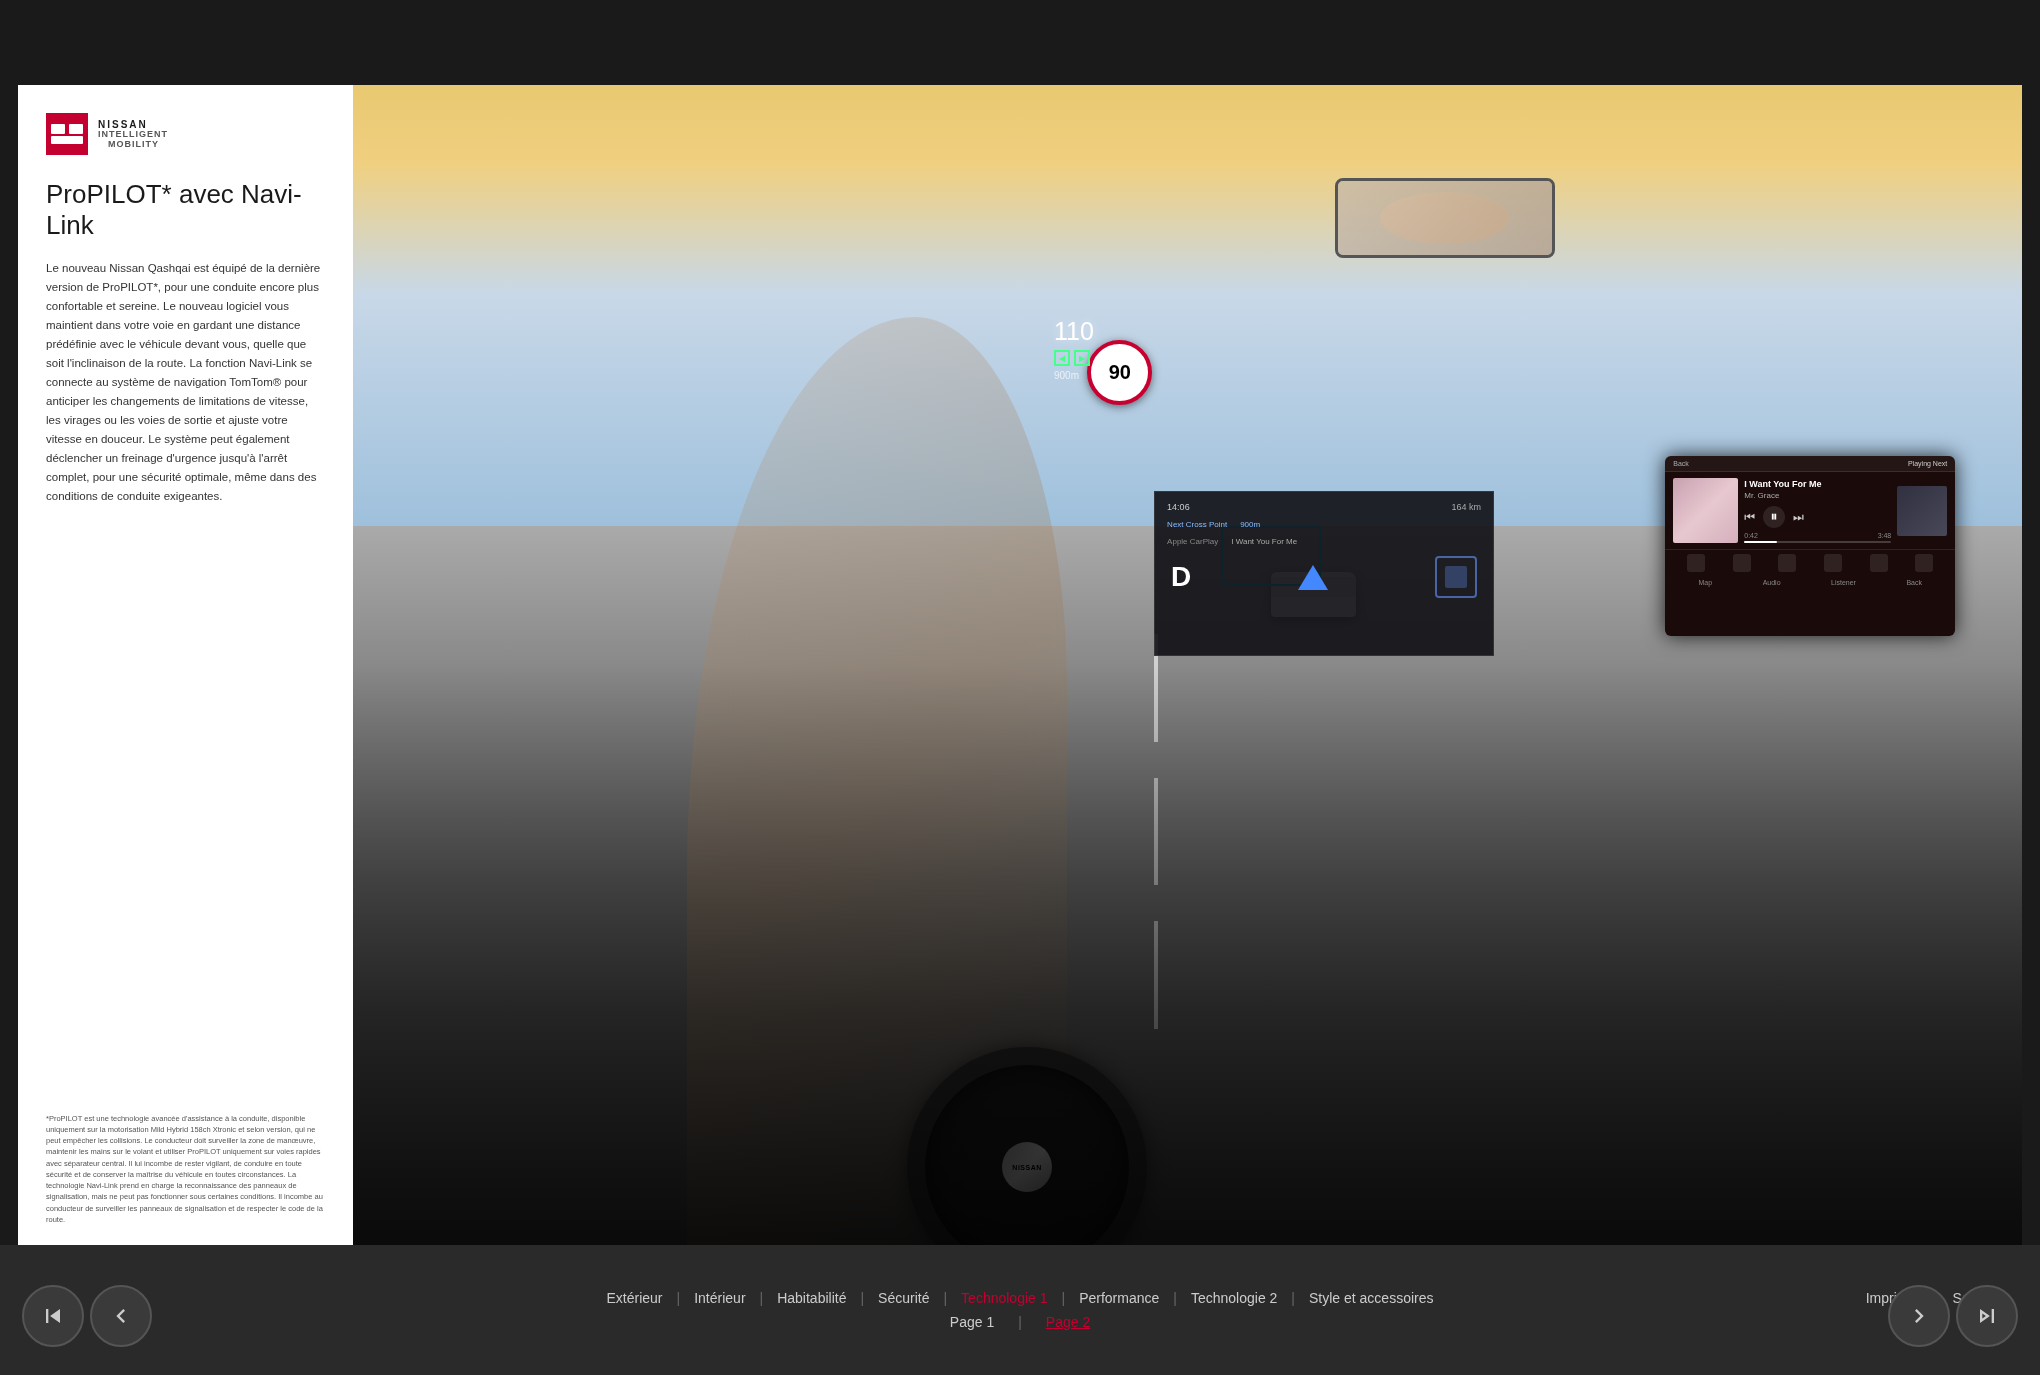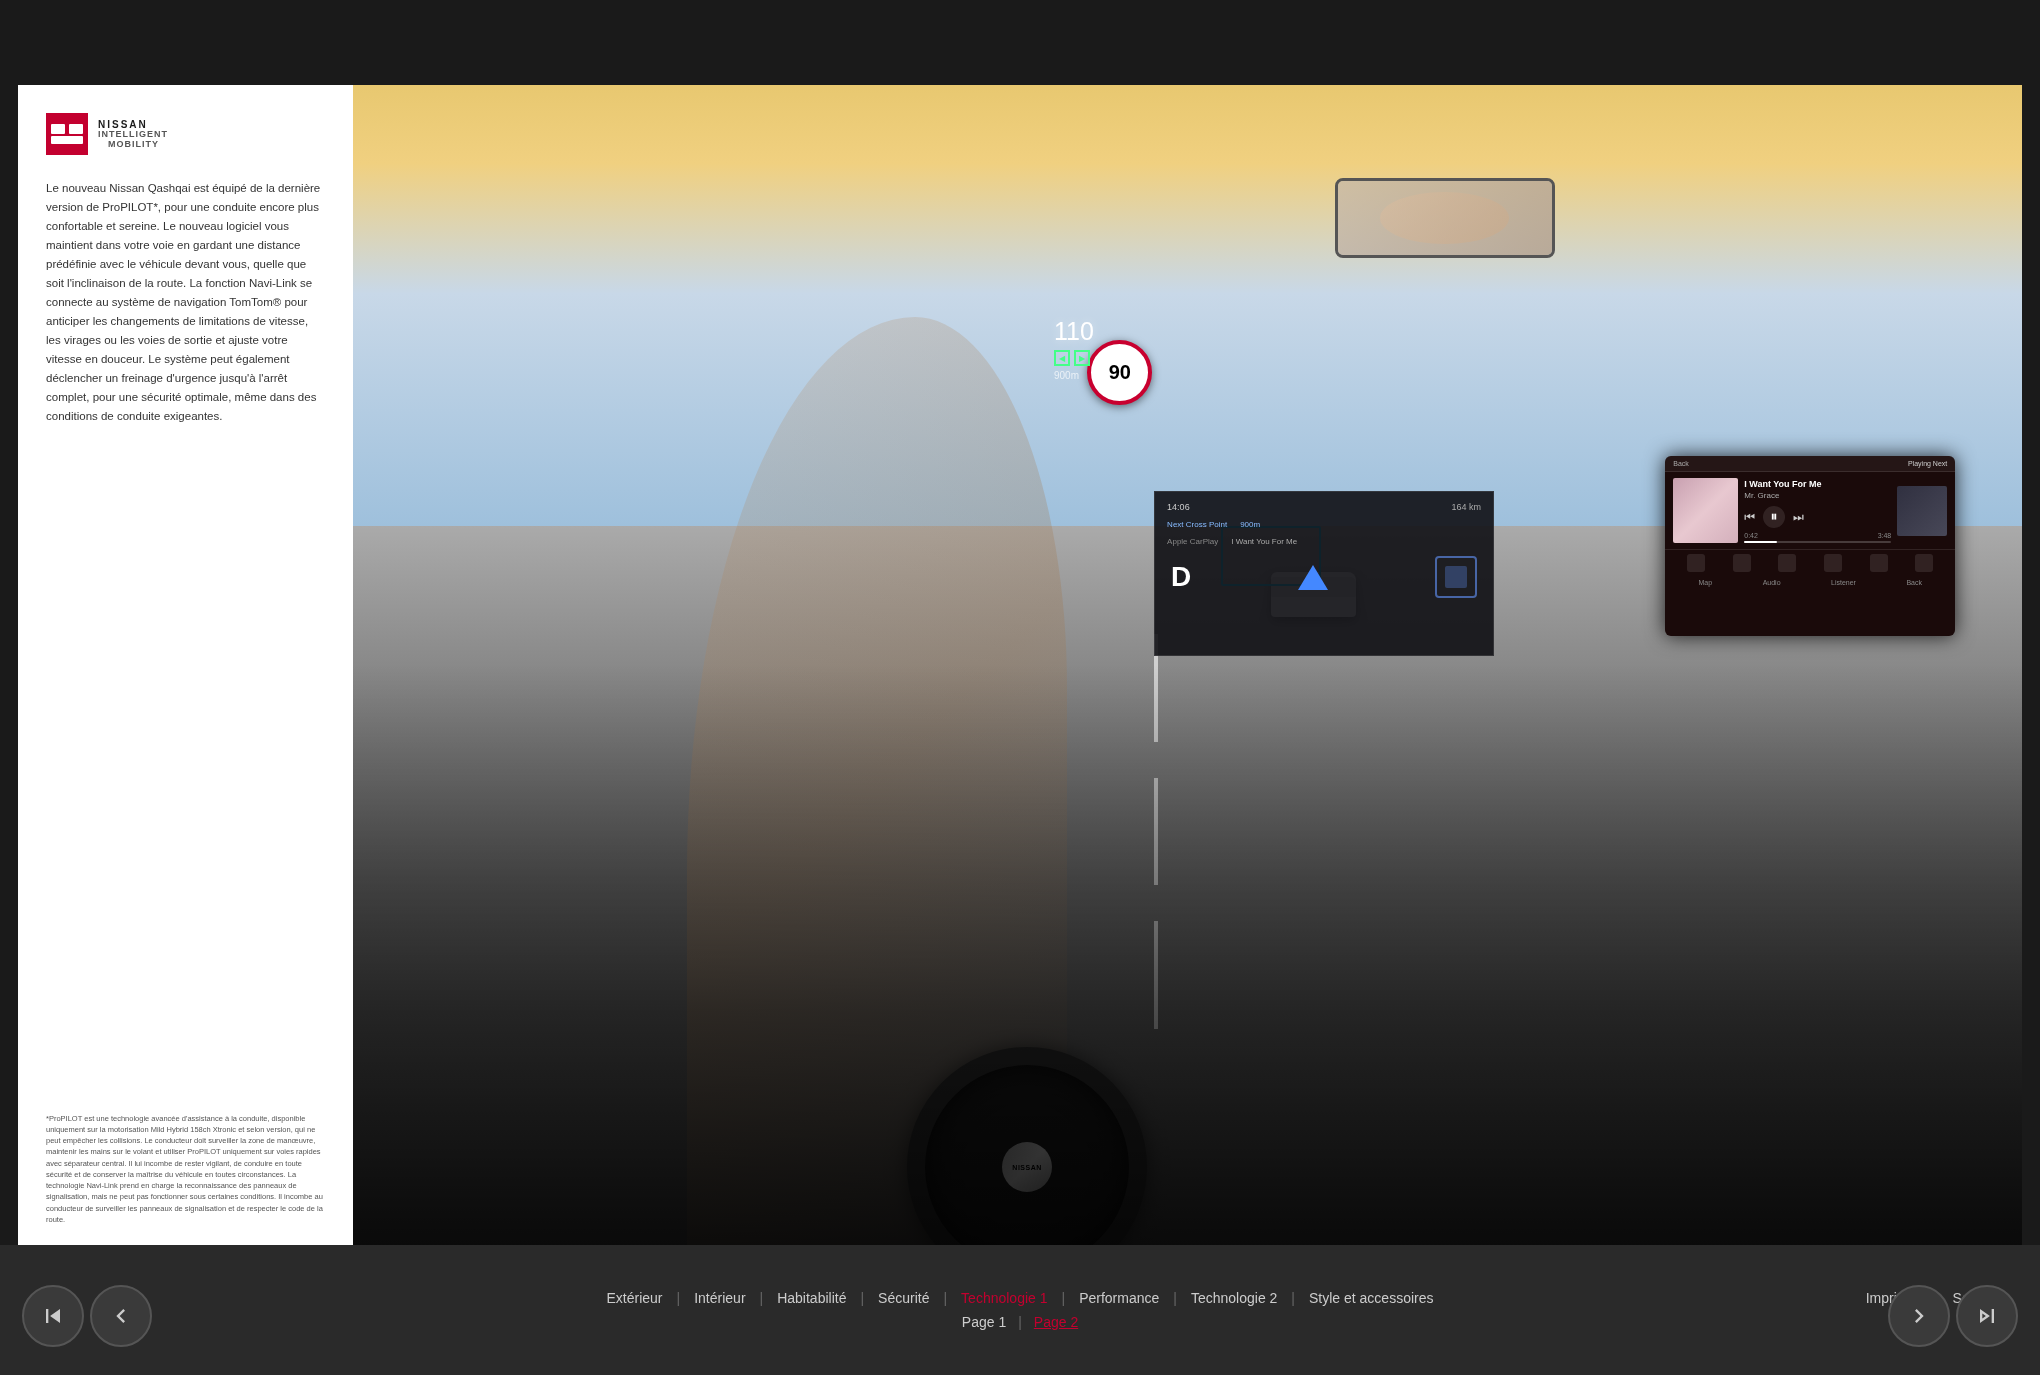--- a/index.html
+++ b/index.html
@@ -454,21 +454,21 @@
       align-items: center;
     }
 
     .nav-right .nav-link {
       color: #ccc;
     }
 
     .page-links {
       display: flex;
       align-items: flex-end;
-      gap: 12px;
+      gap: 24px;
     }
 
     .page-link {
       font-size: 14px;
       color: #ccc;
       cursor: pointer;
       text-decoration: none;
     }
 
     .page-link.active {
@@ -529,20 +529,21 @@
             <rect x="2" y="20" width="32" height="8" fill="#fff" rx="1"></rect>
           </svg>
         </div>
         <div class="nissan-logo-text">
           <span style="font-size:10px;font-weight:bold;letter-spacing:2px;">NISSAN</span>
           <span style="font-size:9px;letter-spacing:1px;color:#555;">INTELLIGENT</span>
           <span style="font-size:9px;letter-spacing:1px;color:#555;padding-left:10px;">MOBILITY</span>
         </div>
       </div>
 
+      <h1 class="page-title">ProPILOT* avec Navi-Link</h1>
 
       <p class="page-description">Le nouveau Nissan Qashqai est équipé de la dernière version de ProPILOT*, pour une conduite encore plus confortable et sereine. Le nouveau logiciel vous maintient dans votre voie en gardant une distance prédéfinie avec le véhicule devant vous, quelle que soit l'inclinaison de la route. La fonction Navi-Link se connecte au système de navigation TomTom® pour anticiper les changements de limitations de vitesse, les virages ou les voies de sortie et ajuste votre vitesse en douceur. Le système peut également déclencher un freinage d'urgence jusqu'à l'arrêt complet, pour une sécurité optimale, même dans des conditions de conduite exigeantes.</p>
 
       <p class="footnote">*ProPILOT est une technologie avancée d'assistance à la conduite, disponible uniquement sur la motorisation Mild Hybrid 158ch Xtronic et selon version, qui ne peut empêcher les collisions. Le conducteur doit surveiller la zone de manœuvre, maintenir les mains sur le volant et utiliser ProPILOT uniquement sur voies rapides avec séparateur central. Il lui incombe de rester vigilant, de conduire en toute sécurité et de conserver la maîtrise du véhicule en toutes circonstances. La technologie Navi-Link prend en charge la reconnaissance des panneaux de signalisation, mais ne peut pas fonctionner sous certaines conditions. Il incombe au conducteur de surveiller les panneaux de signalisation et de respecter le code de la route.</p>
 
     </div>
 
     <div class="right-panel">
 
       <div class="road-scene">

